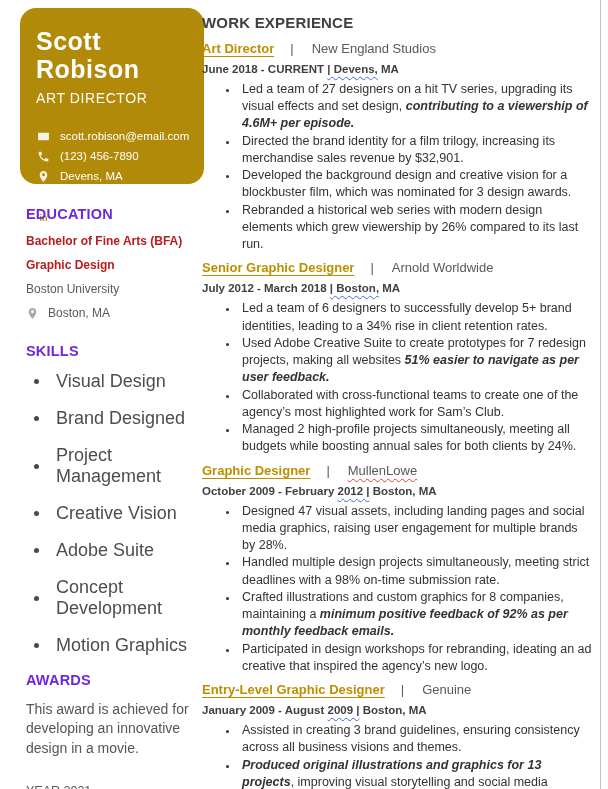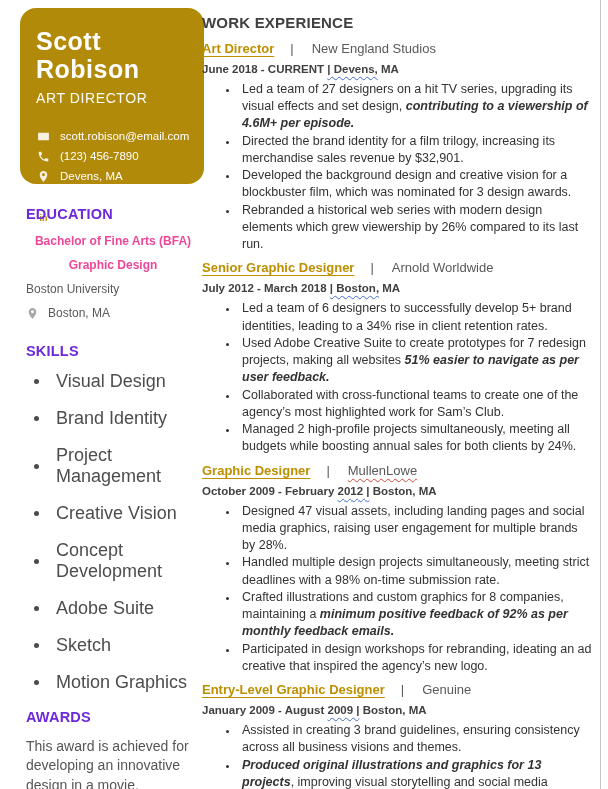--- a/index.html
+++ b/index.html
@@ -16,21 +16,21 @@
   .contact li{display:flex;align-items:flex-start;margin-bottom:7px;font-size:11.5px;color:#ffffff;}
   .contact .cicon{width:15px;height:13px;margin-right:9px;display:inline-flex;align-items:center;justify-content:center;flex:none;}
   .contact svg{width:13px;height:13px;fill:rgba(255,255,255,.88);}
   .li-box{width:13px;height:13px;background:rgba(255,255,255,.88);color:#b28a09;border-radius:2px;
           font-size:9px;font-weight:bold;display:flex;align-items:center;justify-content:center;line-height:1;margin-top:44px;}
   .caret{position:absolute;left:180px;top:160px;width:2px;height:22px;background:#1b1b1b;}
 
   .side-section{margin-top:22px;padding-left:6px;padding-right:4px;}
   .side-heading{font-size:14.5px;font-weight:bold;color:#6d28d9;letter-spacing:.2px;margin:0 0 12px;}
   .edu-row{font-size:12px;color:#595959;margin-bottom:9px;display:flex;align-items:center;line-height:1.25;}
-  .edu-row.bold{font-weight:bold;color:#ec4899;justify-content:center;}
+  .edu-row.bold{font-weight:bold;color:#b91c1c;}
   .edu-row .sicon{width:14px;height:14px;margin-right:8px;display:inline-flex;flex:none;}
   .edu-row svg{width:13px;height:13px;fill:#a8a8a8;}
   .skills-list{list-style:none;margin:0;padding:0 0 0 8px;}
   .skills-list li{font-size:18px;color:#4d4d4d;margin-bottom:16px;display:flex;align-items:center;}
   .skills-list .dot{width:5px;height:5px;border-radius:50%;background:#4a4a4a;margin-right:17px;flex:none;}
   .awards-desc{font-size:14px;color:#555;line-height:1.38;margin:0 0 25px;}
   .awards-lines div{font-size:12.5px;color:#555;line-height:1.35;}
 
   
   .main{position:absolute;left:202px;top:14px;width:390px;}
@@ -118,41 +118,37 @@
 
     <section class="side-section">
       <h2 class="side-heading">SKILLS</h2>
       <ul class="skills-list" id="skills-list">
           <li>
             <span class="dot"></span>
             <span>Visual Design</span>
           </li>
           <li>
             <span class="dot"></span>
-            <span>Brand Identity</span>
+            <span>Brand Designed</span>
           </li>
           <li>
             <span class="dot"></span>
             <span>Project Management</span>
           </li>
           <li>
             <span class="dot"></span>
             <span>Creative Vision</span>
           </li>
           <li>
             <span class="dot"></span>
+            <span>Adobe Suite</span>
+          </li>
+          <li>
+            <span class="dot"></span>
             <span>Concept Development</span>
-          </li>
-          <li>
-            <span class="dot"></span>
-            <span>Adobe Suite</span>
-          </li>
-          <li>
-            <span class="dot"></span>
-            <span>Sketch</span>
           </li>
           <li>
             <span class="dot"></span>
             <span>Motion Graphics</span>
           </li>
         </ul>
     </section>
 
     <section class="side-section" style="margin-top:9px;">
       <h2 class="side-heading">AWARDS</h2>

